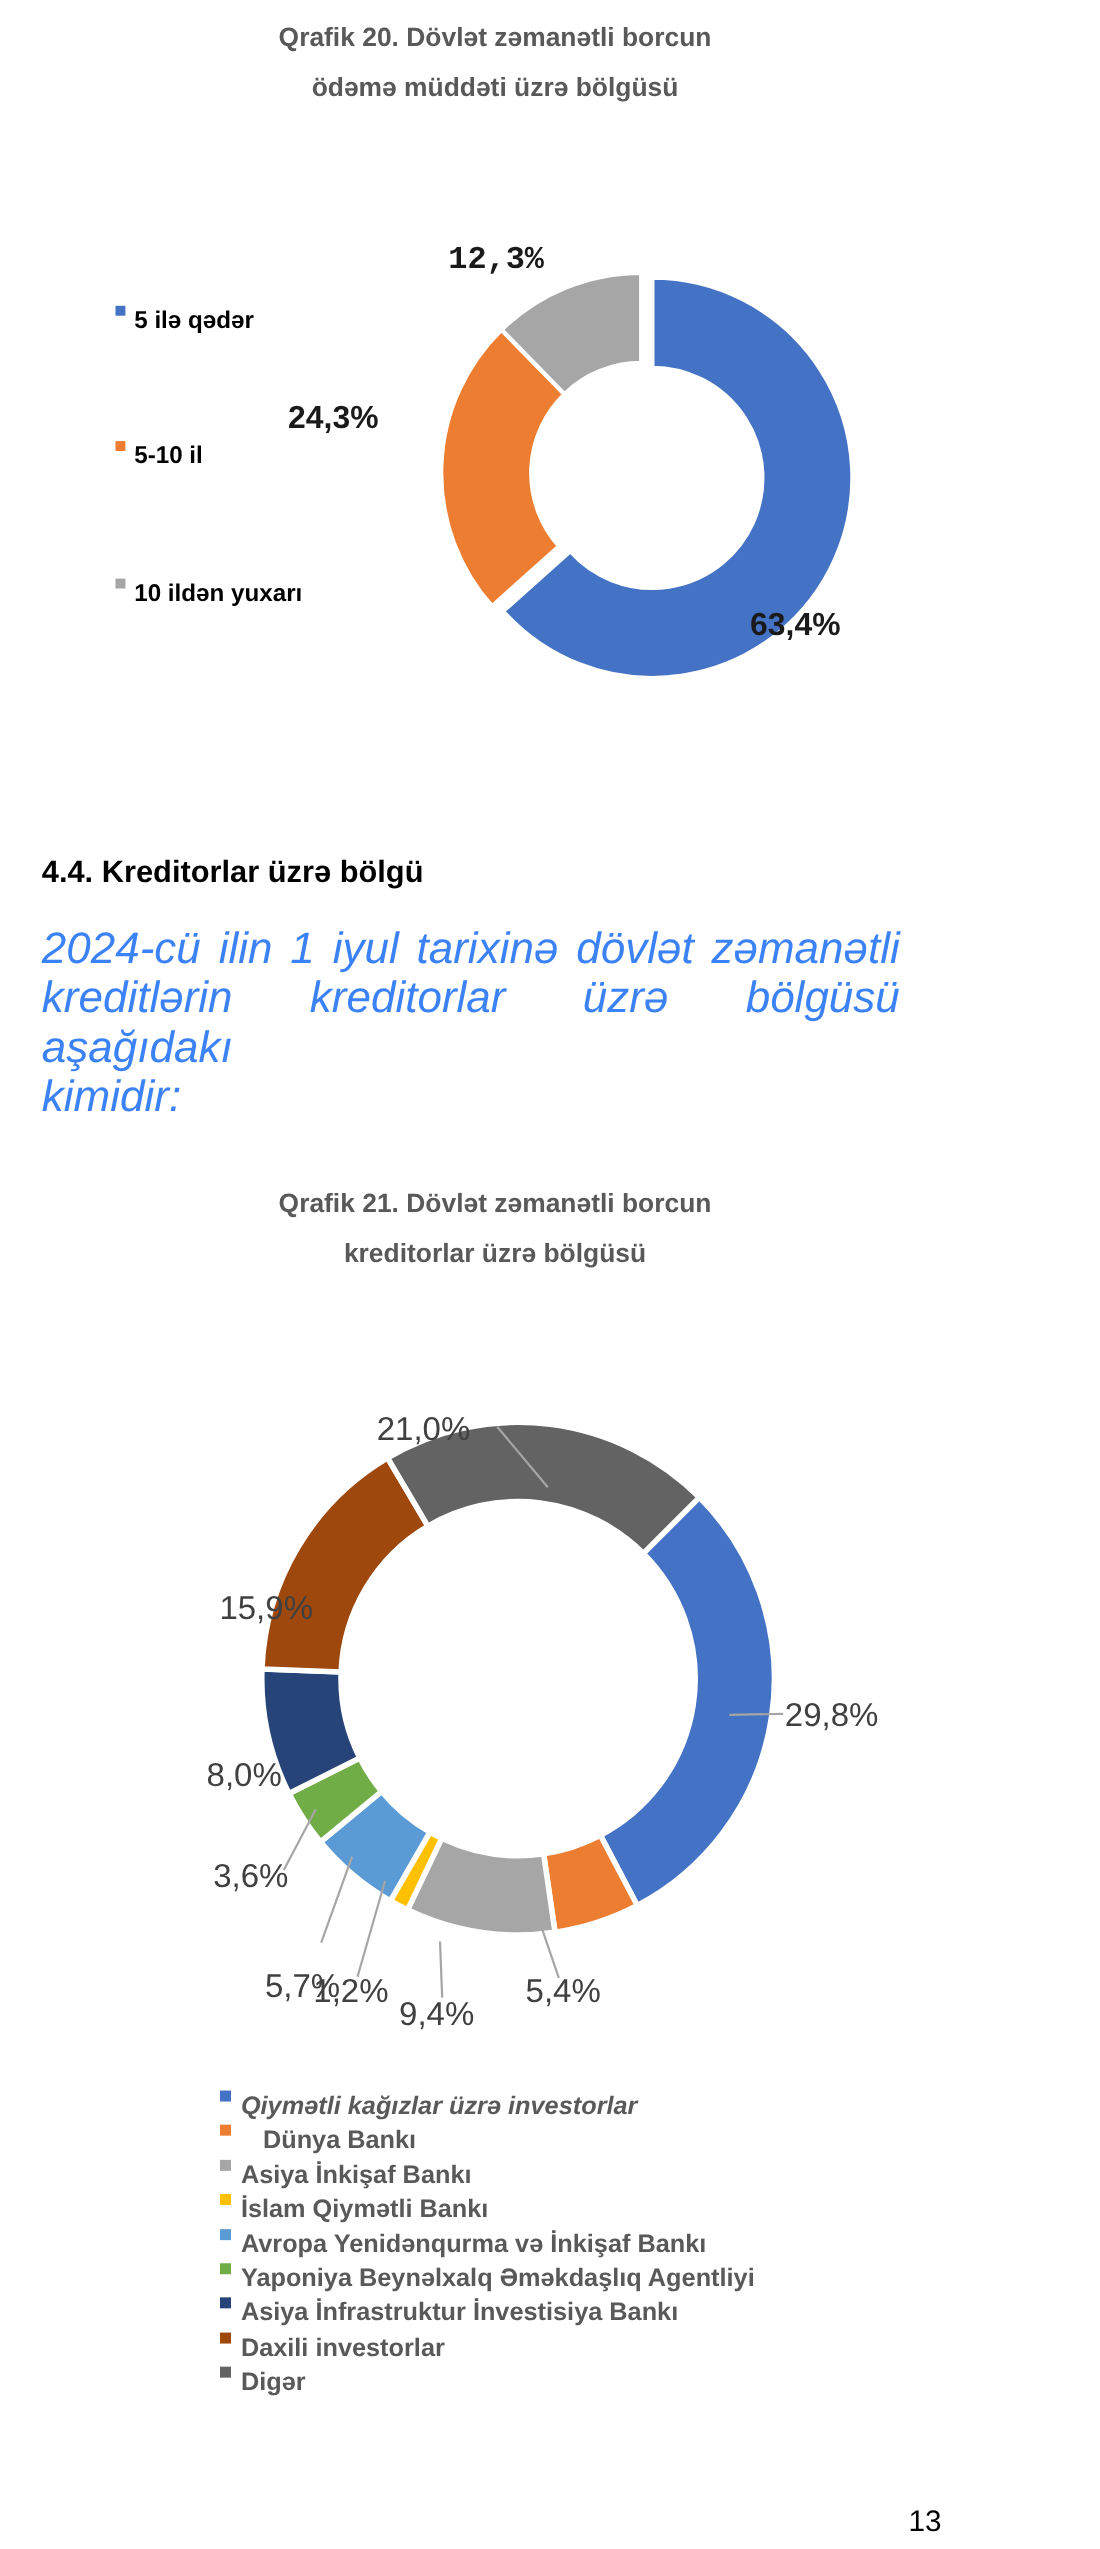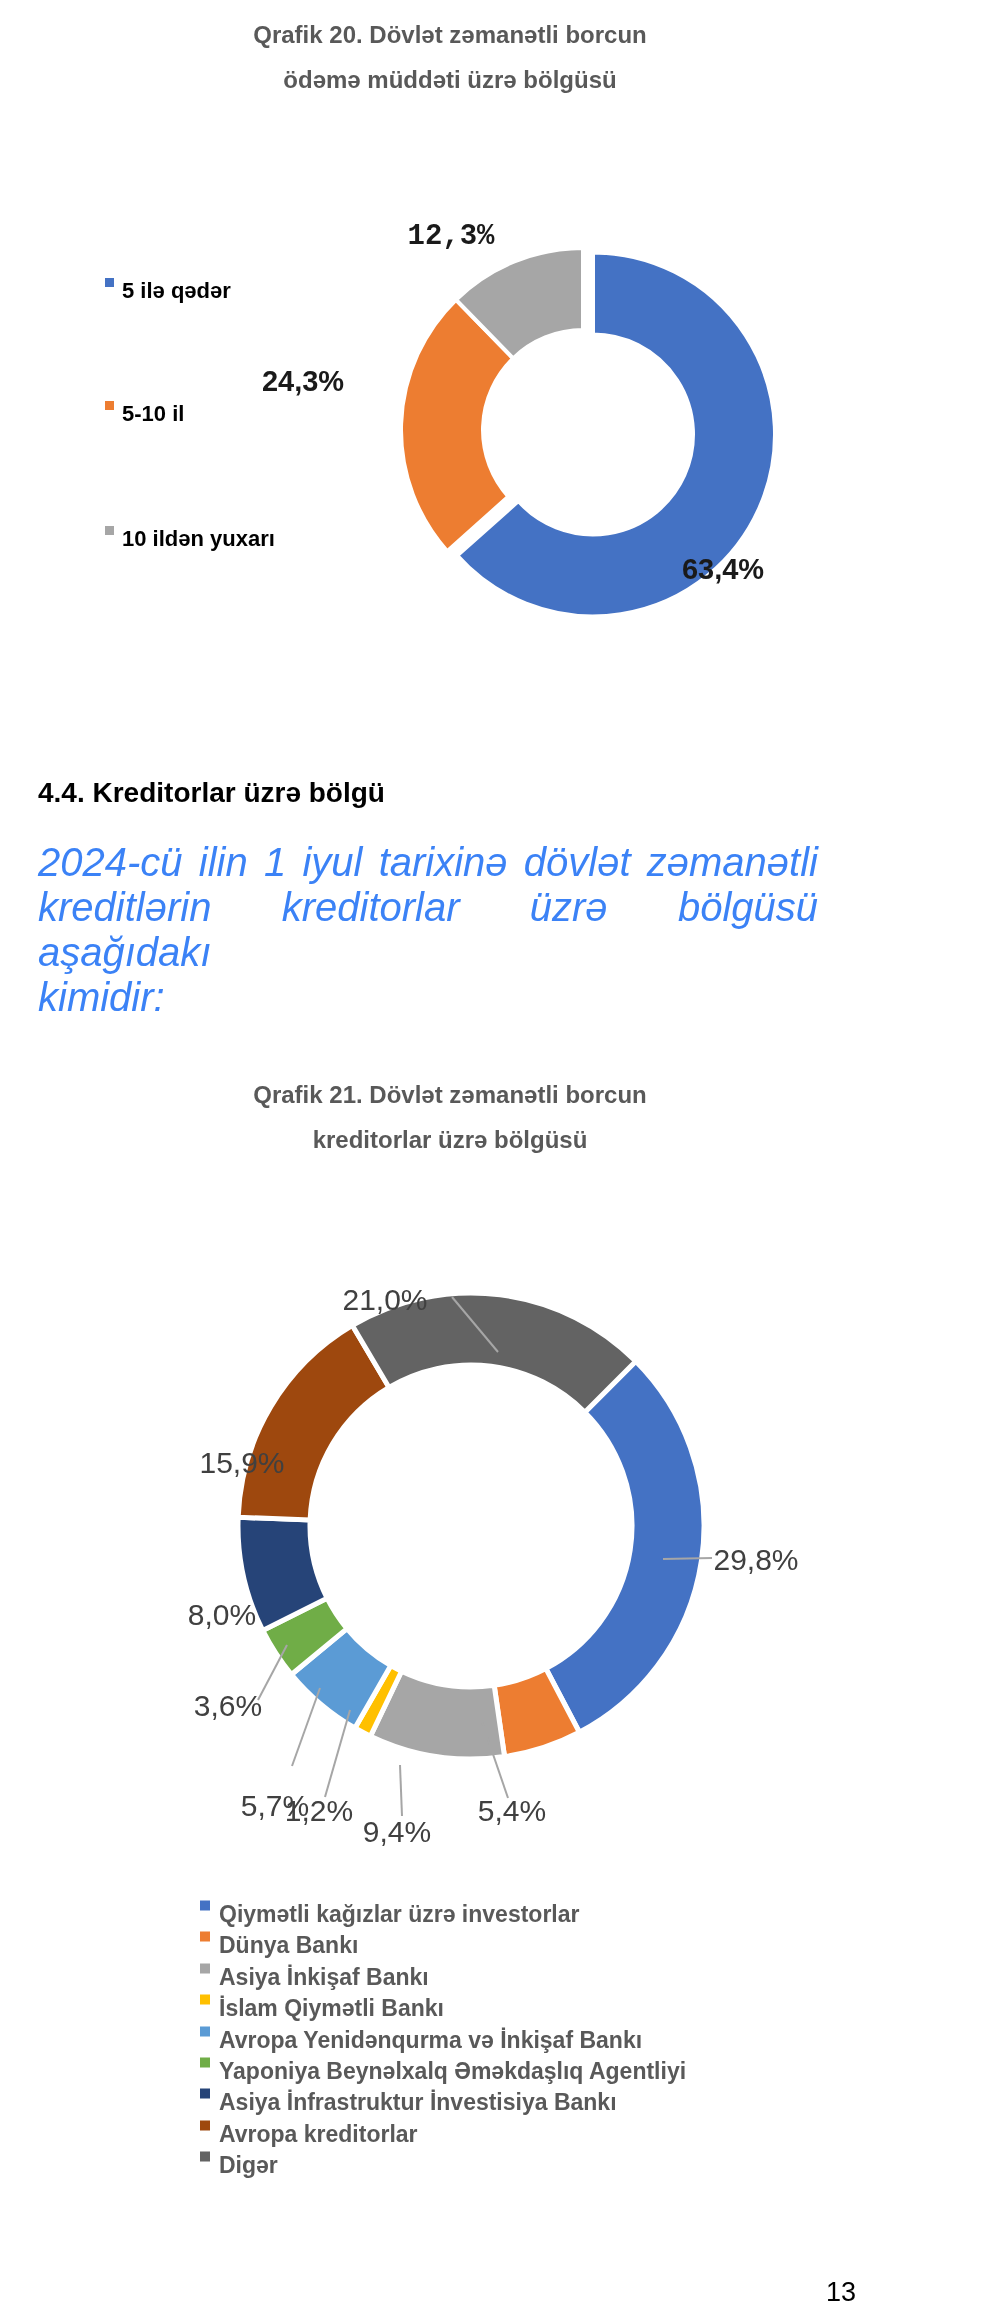--- a/index.html
+++ b/index.html
@@ -83,25 +83,25 @@
     </div>
     <div class="pie-label c2" style="left: 756px; top: 1560px;">29,8%</div>
     <div class="pie-label c2" style="left: 512px; top: 1811px;">5,4%</div>
     <div class="pie-label c2" style="left: 397px; top: 1832px;">9,4%</div>
     <div class="pie-label c2" style="left: 319px; top: 1811px;">1,2%</div>
     <div class="pie-label c2" style="left: 259px; top: 1806px; margin-left: 16px;">5,7%</div>
     <div class="pie-label c2" style="left: 228px; top: 1706px;">3,6%</div>
     <div class="pie-label c2" style="left: 222px; top: 1615px;">8,0%</div>
     <div class="pie-label c2" style="left: 242px; top: 1463px;">15,9%</div>
     <div class="pie-label c2" style="left: 385px; top: 1300px;">21,0%</div>
-    <div class="legend-item lg2" style="left: 200px; top: 1914px;">
+    <div class="legend-item lg2" style="left: 200px; top: 1914px; font-style: italic;">
       <span class="sq" style="background: rgb(68, 114, 196);"></span>
       <span>Qiymətli kağızlar üzrə investorlar</span>
     </div>
-    <div class="legend-item lg2" style="left: 200px; top: 1945.4px;">
+    <div class="legend-item lg2" style="left: 200px; top: 1945.4px; gap: 20px;">
       <span class="sq" style="background: rgb(237, 125, 49);"></span>
       <span>Dünya Bankı</span>
     </div>
     <div class="legend-item lg2" style="left: 200px; top: 1976.8px;">
       <span class="sq" style="background: rgb(166, 166, 166);"></span>
       <span>Asiya İnkişaf Bankı</span>
     </div>
     <div class="legend-item lg2" style="left: 200px; top: 2008.2px;">
       <span class="sq" style="background: rgb(255, 192, 0);"></span>
       <span>İslam Qiymətli Bankı</span>
@@ -113,21 +113,21 @@
     <div class="legend-item lg2" style="left: 200px; top: 2071px;">
       <span class="sq" style="background: rgb(112, 173, 71);"></span>
       <span>Yaponiya Beynəlxalq Əməkdaşlıq Agentliyi</span>
     </div>
     <div class="legend-item lg2" style="left: 200px; top: 2102.4px;">
       <span class="sq" style="background: rgb(38, 68, 120);"></span>
       <span>Asiya İnfrastruktur İnvestisiya Bankı</span>
     </div>
     <div class="legend-item lg2" style="left: 200px; top: 2133.8px;">
       <span class="sq" style="background: rgb(158, 72, 14);"></span>
-      <span>Avropa kreditorlar</span>
+      <span>Daxili investorlar</span>
     </div>
     <div class="legend-item lg2" style="left: 200px; top: 2165.2px;">
       <span class="sq" style="background: rgb(99, 99, 99);"></span>
       <span>Digər</span>
     </div>
   </div>
 
 <div class="abs section-heading" style="left:38px;top:777px;">4.4. Kreditorlar üzrə bölgü</div>
 
 <div class="abs para" style="left:38px;top:840px;">

